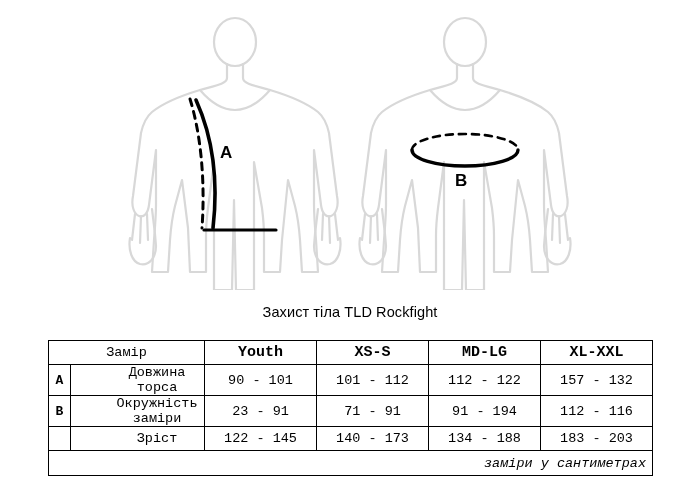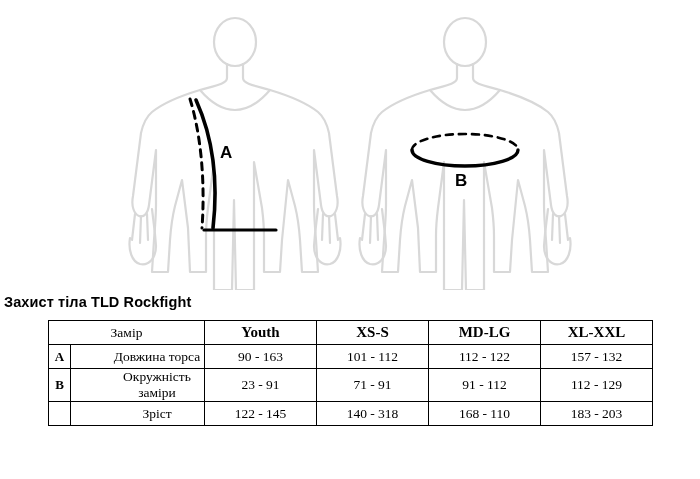--- a/index.html
+++ b/index.html
@@ -23,23 +23,24 @@
   #figure-area svg {
     display: block;
   }
   .marker-label {
     font-family: "Liberation Sans", sans-serif;
     font-weight: bold;
     font-size: 17px;
     fill: #000000;
   }
   #chart-title {
-    font-weight: bold;
+    text-align: center;
+    font-weight: normal;
     font-size: 14.5px;
-    margin: 4px;
+    margin: 14px;
     padding: 0 0 6px 0;
     letter-spacing: 0.1px;
   }
   #size-table-wrap {
     padding: 0 48px;
     box-sizing: border-box;
   }
   table {
     border-collapse: collapse;
     width: 604px;
@@ -47,21 +48,21 @@
     table-layout: fixed;
   }
   table, td, th {
     border: 1px solid #000000;
   }
   th, td {
     font-size: 13.5px;
     text-align: center;
     height: 23px;
     padding: 0 2px;
-    font-family: Liberation Serif, serif;
+    font-family: Liberation Mono, monospace;
   }
   th.hdr {
     font-weight: bold;
     font-size: 15px;
   }
   th.hdr-measure {
     font-weight: normal;
     font-size: 13.5px;
   }
   td.rowkey {
@@ -241,36 +242,39 @@
         <th class="hdr">Youth</th>
         <th class="hdr">XS-S</th>
         <th class="hdr">MD-LG</th>
         <th class="hdr">XL-XXL</th>
       </tr>
     </thead>
     <tbody>
       <tr>
         <td class="rowkey">A</td>
         <td class="rowlabel">Довжина торса</td>
-        <td class="val">90 - 163</td>
+        <td class="val">90 - 101</td>
         <td class="val">101 - 112</td>
         <td class="val">112 - 122</td>
         <td class="val">157 - 132</td>
       </tr>
       <tr>
         <td class="rowkey">B</td>
         <td class="rowlabel">Окружність заміри</td>
         <td class="val">23 - 91</td>
         <td class="val">71 - 91</td>
-        <td class="val">91 - 112</td>
-        <td class="val">112 - 129</td>
+        <td class="val">91 - 194</td>
+        <td class="val">112 - 116</td>
       </tr>
       <tr>
         <td class="rowkey"></td>
         <td class="rowlabel">Зріст</td>
         <td class="val">122 - 145</td>
-        <td class="val">140 - 318</td>
-        <td class="val">168 - 110</td>
+        <td class="val">140 - 173</td>
+        <td class="val">134 - 188</td>
         <td class="val">183 - 203</td>
+      </tr>
+      <tr>
+        <td class="footnote" colspan="6">заміри у сантиметрах</td>
       </tr>
     </tbody>
   </table>
 </div>
 
 </body></html>

